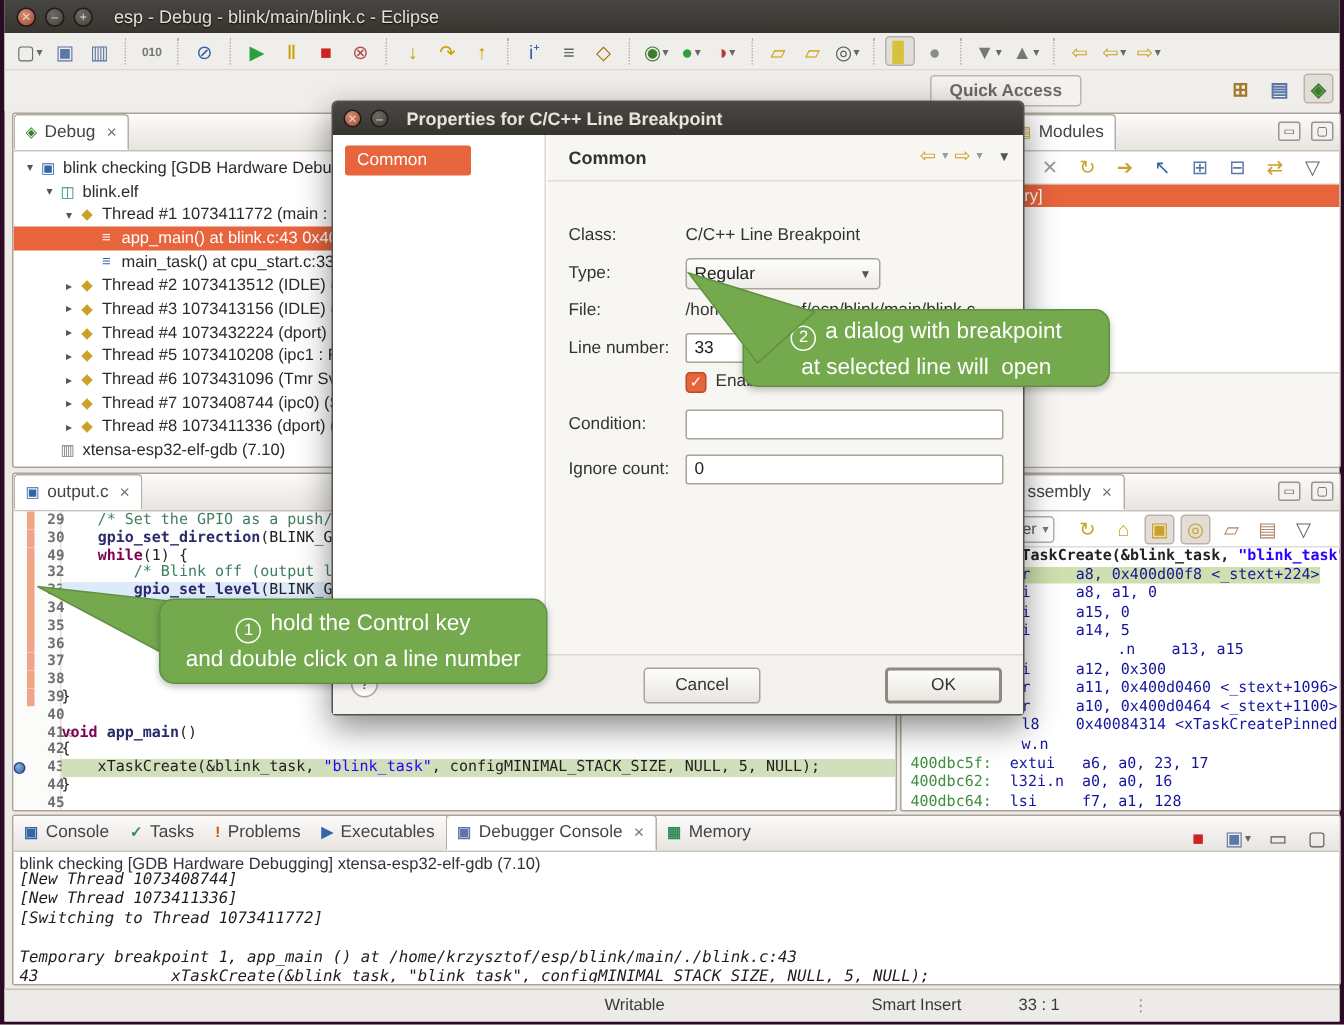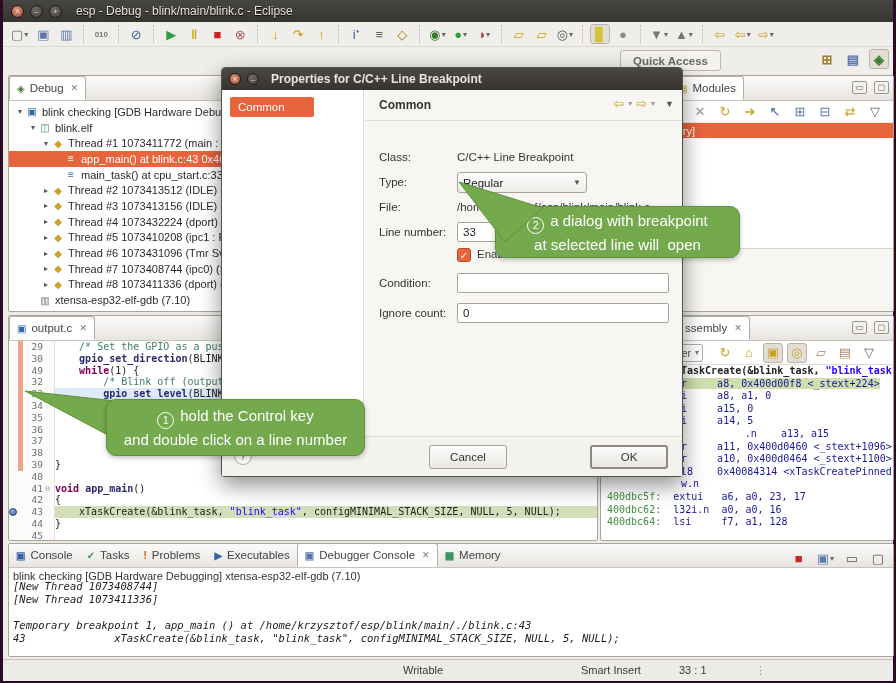--- a/index.html
+++ b/index.html
@@ -46,21 +46,21 @@
   .tree { font-size:11px; color:#2b2b2b; padding-top:3px; }
   .trow { height:15.7px; display:flex; align-items:center; white-space:pre; }
   .trow.sel { background:#e8643c; color:#fff; }
   .twisty { width:10px; font-size:8px; color:#555; text-align:center; flex:none; }
   .trow.sel .twisty { color:#fff; }
   .nicon { width:14px; font-size:10px; text-align:center; flex:none; margin-right:3px; }
 
   
   .edbody { position:relative; font-family:"DejaVu Sans Mono", monospace; font-size:10px; }
   .eline { display:flex; height:11.8px; line-height:11.8px; white-space:pre; }
-  .egut { width:46px; flex:none; background:#fbfbfa; display:flex; border-right:1px solid #e4e1dc; }
+  .egut { width:32px; flex:none; background:#fbfbfa; display:flex; border-right:1px solid #e4e1dc;font-weight:bold; }
   .eann { width:9px; flex:none; position:relative; }
   .echg { width:5px; flex:none; }
   .echg.on { background:#f2a488; }
   .enum { width:22px; flex:none; text-align:right; color:#6f6f6f; font-size:9.5px; padding-right:2px;}
   .efold { width:8px; flex:none; color:#999; font-size:8px; }
   .ecode { flex:1; color:#222; }
   .hl-blue { background:#dceafa; }
   .hl-green { background:#d3debb; }
   .tok-c { color:#3f7f5f; }
   .tok-k { color:#7f0055; font-weight:bold; }
@@ -406,20 +406,21 @@
           </span>
         </div>
     </div>
     <div class="dabody" id="disasm-rows">
         <div class="darow da-src" style="padding-left: 74px;"><span>xTaskCreate(&amp;blink_task, </span><span class="tok-s">"blink_task",</span></div>
         <div class="darow" style="padding-left: 80px;"><span class="hlspan">r     a8, 0x400d00f8 &lt;_stext+224&gt;</span></div>
         <div class="darow" style="padding-left: 80px;"><span>i     a8, a1, 0</span></div>
         <div class="darow" style="padding-left: 80px;"><span>i     a15, 0</span></div>
         <div class="darow" style="padding-left: 80px;"><span>i     a14, 5</span></div>
         <div class="darow" style="padding-left: 80px; text-align: center;"><span>.n    a13, a15</span></div>
+        <div class="darow" style="padding-left: 80px;"><span>i     a12, 0x300</span></div>
         <div class="darow" style="padding-left: 80px;"><span>r     a11, 0x400d0460 &lt;_stext+1096&gt;</span></div>
         <div class="darow" style="padding-left: 80px;"><span>r     a10, 0x400d0464 &lt;_stext+1100&gt;</span></div>
         <div class="darow" style="padding-left: 80px;"><span>l8    0x40084314 &lt;xTaskCreatePinned</span></div>
         <div class="darow" style="padding-left: 80px;"><span>w.n</span></div>
         <div class="darow" style="padding-left: 6px;"><span class="da-addr">400dbc5f:</span><span>  extui   a6, a0, 23, 17</span></div>
         <div class="darow" style="padding-left: 6px;"><span class="da-addr">400dbc62:</span><span>  l32i.n  a0, a0, 16</span></div>
         <div class="darow" style="padding-left: 6px;"><span class="da-addr">400dbc64:</span><span>  lsi     f7, a1, 128</span></div>
       </div>
   </div>
 
@@ -460,21 +461,21 @@
           </span>
           <span class="tbi">
             <span style="color: rgb(85, 85, 85);">▭</span>
           </span>
           <span class="tbi">
             <span style="color: rgb(85, 85, 85);">▢</span>
           </span>
         </div>
       </div>
     <div class="chead">blink checking [GDB Hardware Debugging] xtensa-esp32-elf-gdb (7.10)</div>
-    <div class="cbody" id="console-body" style="margin-top: -4px;"><div>[New Thread 1073408744]</div><div>[New Thread 1073411336]</div><div> </div><div>Temporary breakpoint 1, app_main () at /home/krzysztof/esp/blink/main/./blink.c:43</div><div>43              xTaskCreate(&amp;blink_task, "blink_task", configMINIMAL_STACK_SIZE, NULL, 5, NULL);</div></div>
+    <div class="cbody" id="console-body" style="margin-top: -4px;"><div>[New Thread 1073408744]</div><div>[New Thread 1073411336]</div><div>[Switching to Thread 1073411772]</div><div> </div><div>Temporary breakpoint 1, app_main () at /home/krzysztof/esp/blink/main/./blink.c:43</div><div>43              xTaskCreate(&amp;blink_task, "blink_task", configMINIMAL_STACK_SIZE, NULL, 5, NULL);</div></div>
   </div>
 
   <div class="statusbar">
     <span style="left:400px;">Writable</span>
     <span style="left:578px;">Smart Insert</span>
     <span style="left:676px;">33 : 1</span>
     <span style="left:752px; color:#9a958c;">⋮</span>
   </div>
 
   <div class="dialog">

